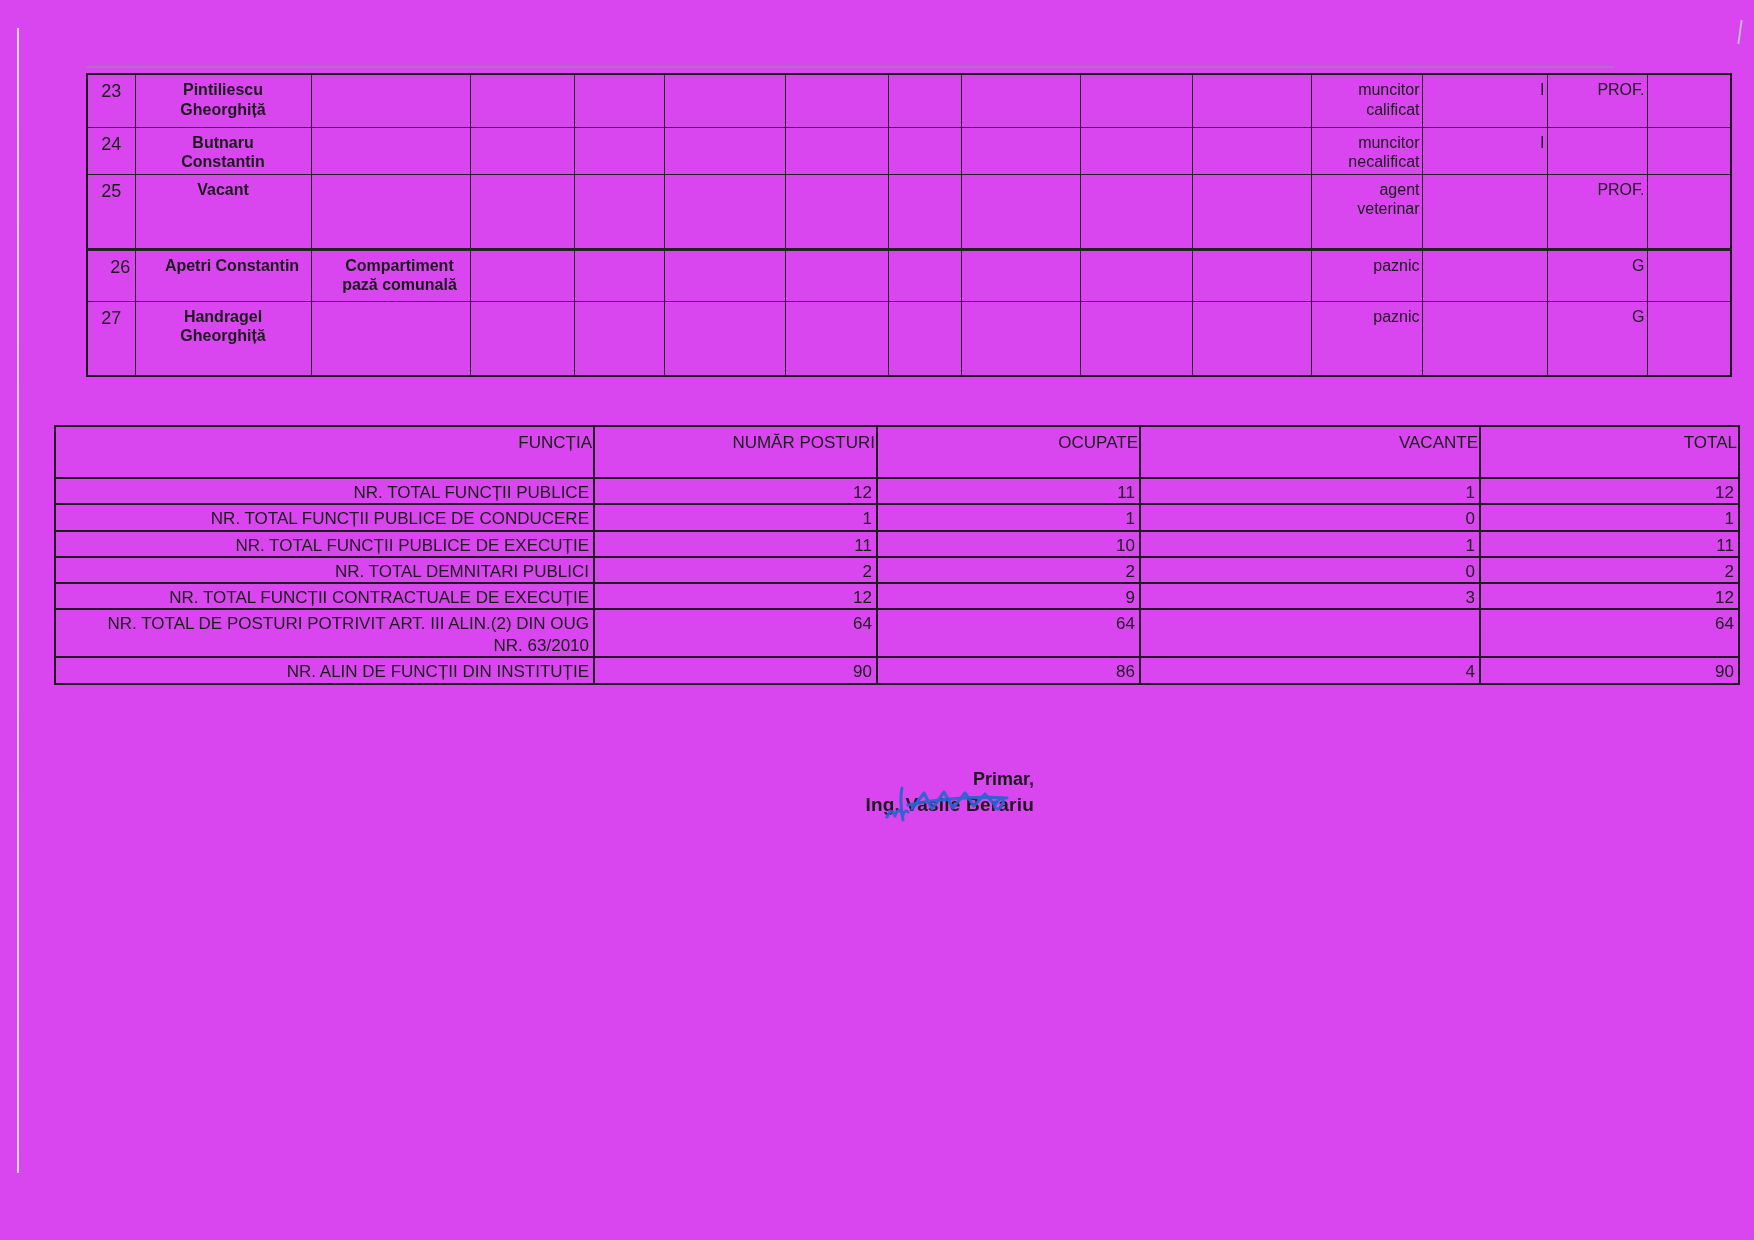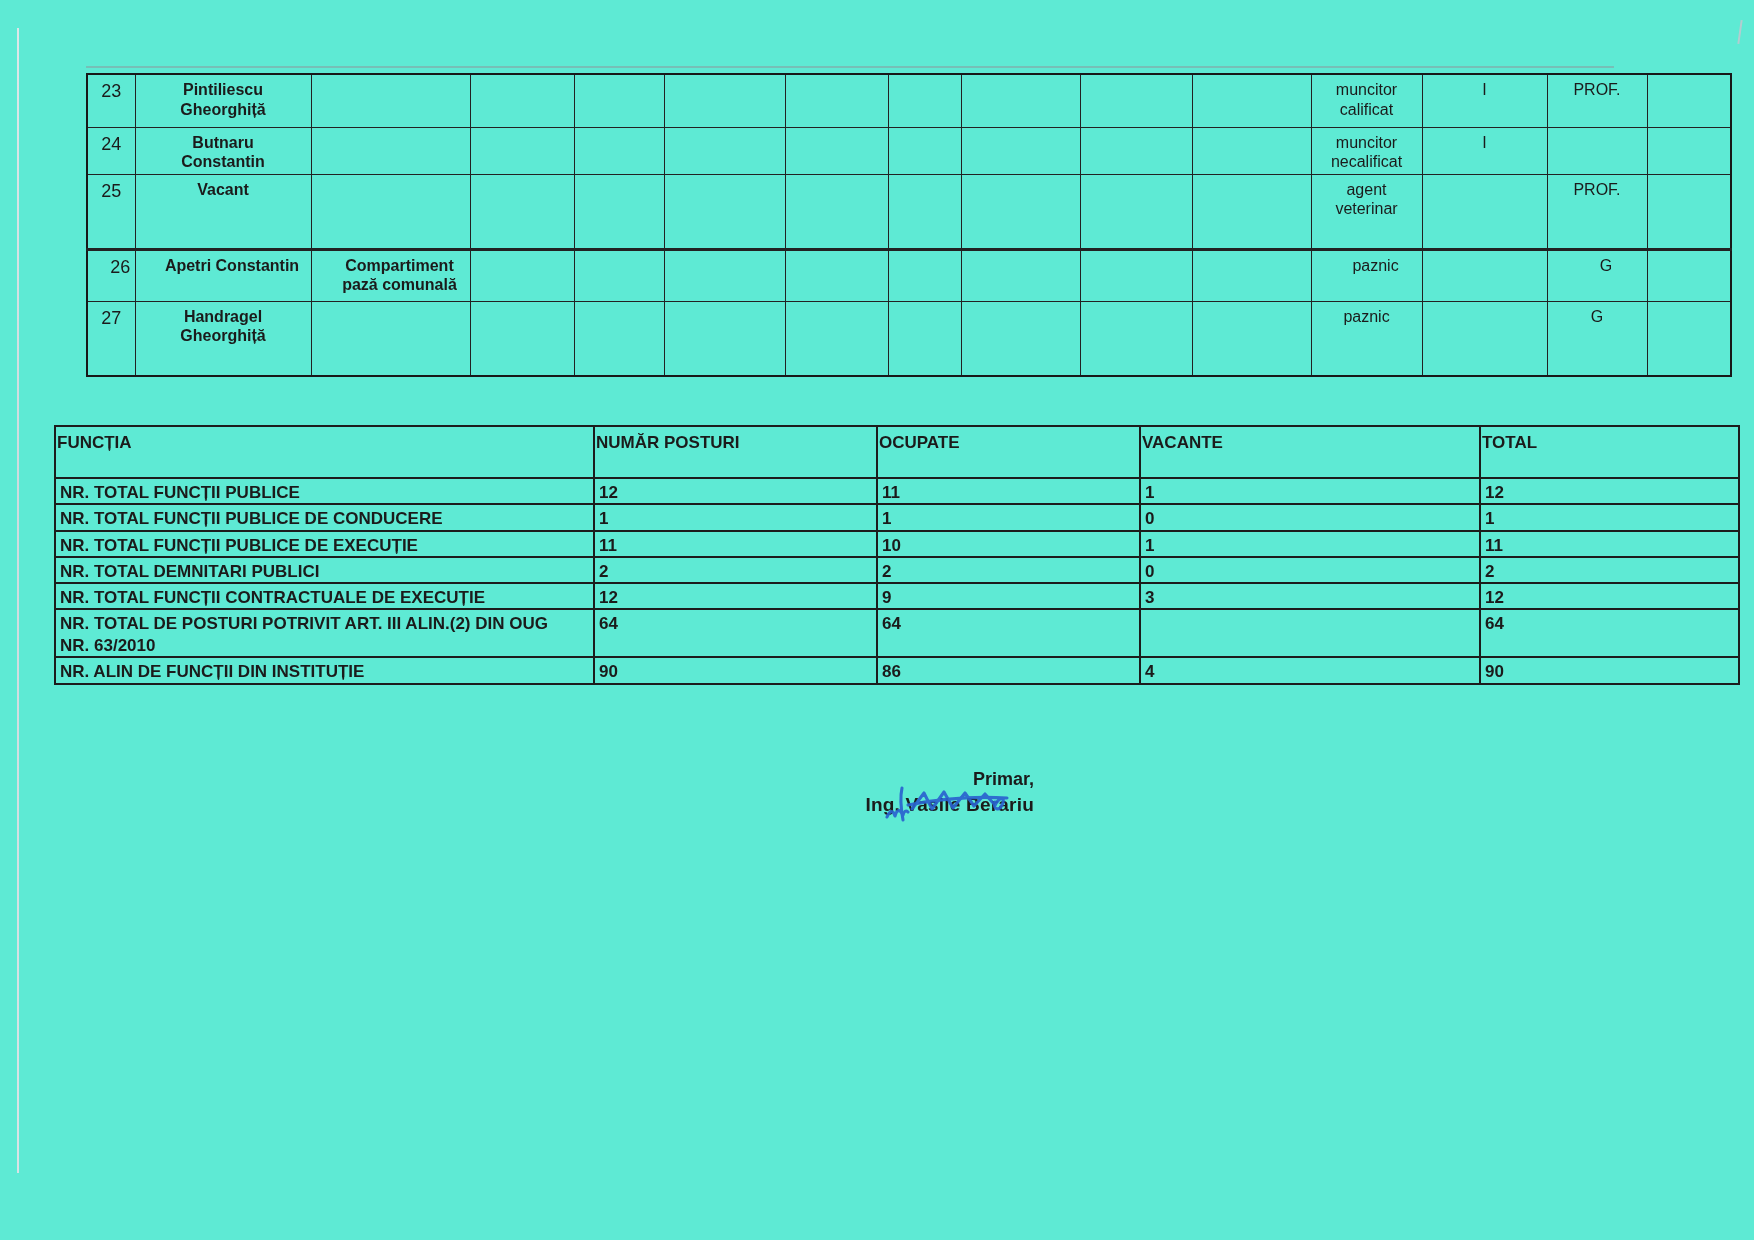--- a/index.html
+++ b/index.html
@@ -4,21 +4,21 @@
 <style>
   html,body{margin:0;padding:0;}
   body{
     width:1754px;height:1240px;
     background:#ffffff;
     font-family:"Liberation Sans", sans-serif;
     color:#1b1b1b;
     position:relative;
     overflow:hidden;
   }
-  .page{position:absolute;inset:0;background:#5eead4;}
+  .page{position:absolute;inset:0;background:#d946ef;}
 
   
   .scan-left-edge{
     position:absolute;left:17px;top:28px;width:2px;height:1145px;
     background:linear-gradient(180deg,#e3e7ea 0%,#d4dadf 40%,#dfe3e7 100%);
     opacity:.95;
   }
   .scan-top-line{
     position:absolute;left:86px;top:66px;width:1528px;height:2px;
     background:#8e9399;opacity:.5;
@@ -36,28 +36,28 @@
     border:1.7px solid #222;
     vertical-align:top;text-align:center;
     padding:5px 2px 0;
     white-space:pre-line;
     line-height:1.22;
     font-size:16px;
     overflow:hidden;
   }
   .staff td.nr{font-size:18px;font-weight:normal;padding-top:6px;}
   .staff td.nm,.staff td.cp{font-weight:bold;}
-  .staff td.fn,.staff td.cl,.staff td.gr{font-weight:normal;}
+  .staff td.fn,.staff td.cl,.staff td.gr{font-weight:normal;text-align:right;}
   .staff tr.thick td{border-top-width:3px;padding-left:20px;}
 
   
   .summary{left:54px;top:425px;width:1684px;border:2.6px solid #141414;}
   .summary th,.summary td{
     border:2.1px solid #1c1c1c;
-    font-weight:bold;text-align:left;vertical-align:top;
+    font-weight:normal;text-align:right;vertical-align:top;
     white-space:pre-line;line-height:1.25;overflow:hidden;
   }
   .summary th{font-size:17px;padding-top:5px;}
   .summary td{font-size:17px;padding:3px 4px 0;}
 
   
   .signature{
     position:absolute;left:770px;top:769px;width:264px;
     text-align:right;font-weight:bold;
   }

